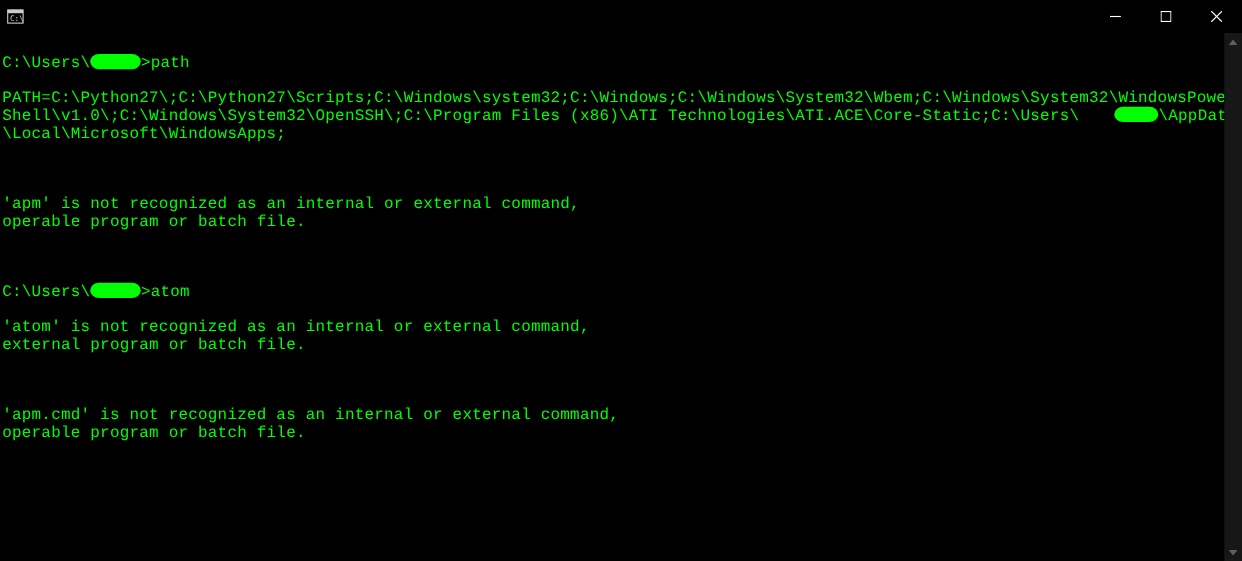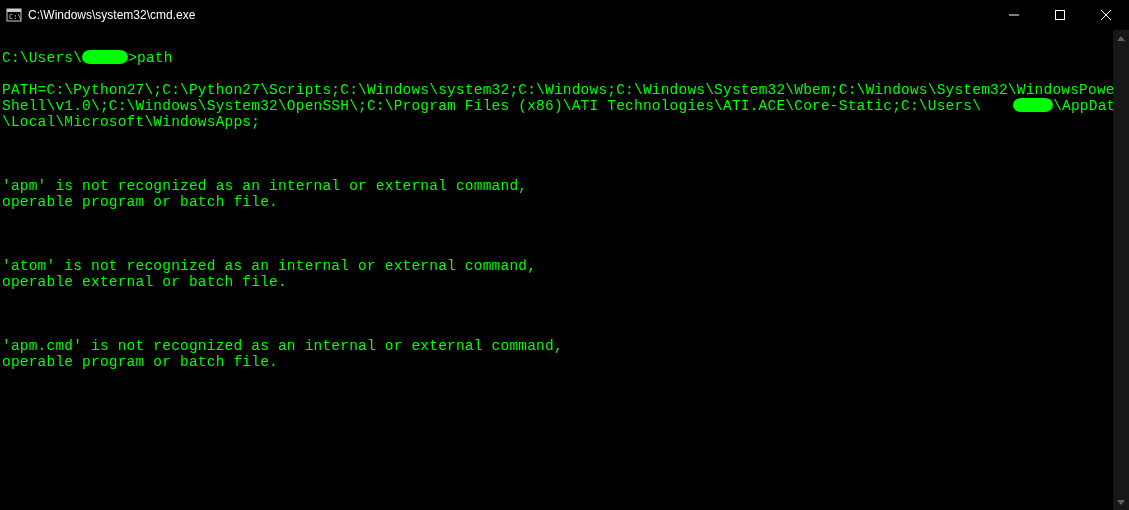--- a/index.html
+++ b/index.html
@@ -113,21 +113,20 @@
 
 <div class="titlebar">
   <div class="titlebar-left">
     <span class="cmd-icon">
       <svg viewBox="0 0 16 16">
         <rect x="1" y="2" width="14" height="12" fill="none" stroke="#ccc" stroke-width="1"></rect>
         <rect x="1" y="2" width="14" height="3" fill="#ccc"></rect>
         <text x="3" y="12" font-size="7" fill="#ccc" font-family="monospace">C:\</text>
       </svg>
     </span>
-    <span>C:\Windows\system32\cmd.exe</span>
   </div>
   <div class="window-controls">
     <div class="window-btn">
       <svg width="10" height="10" viewBox="0 0 10 10">
           <line x1="0" y1="5" x2="10" y2="5" stroke="#fff" stroke-width="1"></line>
         </svg>
     </div>
     <div class="window-btn">
       <svg width="10" height="10" viewBox="0 0 10 10">
           <rect x="0.5" y="0.5" width="9" height="9" fill="none" stroke="#fff" stroke-width="1"></rect>
@@ -142,22 +141,23 @@
   </div>
 </div>
 
 <div class="terminal">
 <span class="prompt-line"><span>C:\Users\</span><span class="redacted w1">xxxx</span><span>&gt;</span><span>path</span></span>
 <span class="prompt-line"><span>PATH=</span><span>C:\Python27\;C:\Python27\Scripts;C:\Windows\system32;C:\Windows;C:\Windows\System32\Wbem;C:\Windows\System32\WindowsPowerShell\v1.0\;C:\Windows\System32\OpenSSH\;C:\Program Files (x86)\ATI Technologies\ATI.ACE\Core-Static;C:\Users\</span><span class="redacted w2">xxxxx</span><span>\AppData\Local\Microsoft\WindowsApps;</span></span>
 <div class="blank-line"></div>
 <span class="prompt-line">'apm' is not recognized as an internal or external command,
 operable program or batch file.</span>
 <div class="blank-line"></div>
+<span class="prompt-line"><span>C:\Users\</span><span class="redacted w1">xxxx</span><span>&gt;</span><span>atom</span></span>
 <span class="prompt-line">'atom' is not recognized as an internal or external command,
-operable external or batch file.</span>
+external program or batch file.</span>
 <div class="blank-line"></div>
 <span class="prompt-line">'apm.cmd' is not recognized as an internal or external command,
 operable program or batch file.</span>
 <div class="blank-line"></div>
 
 
 
 
 </div>
 

